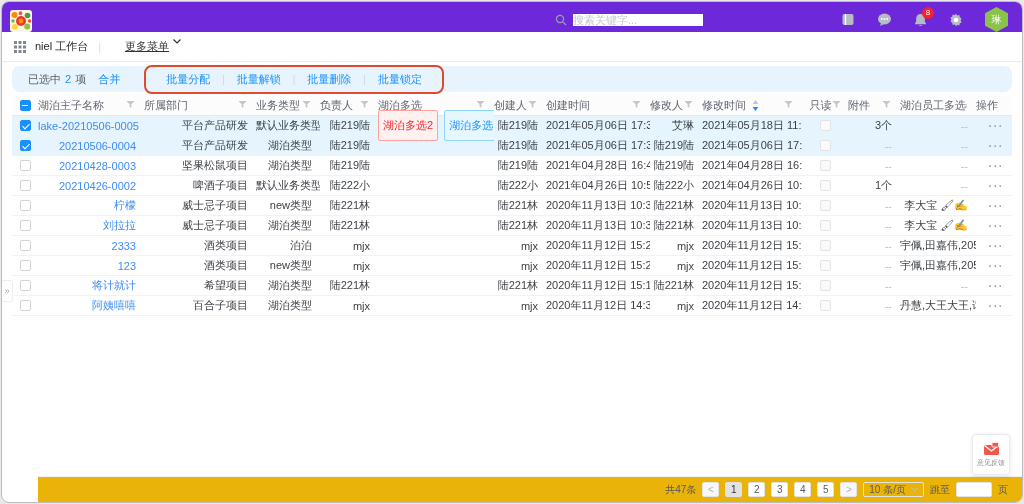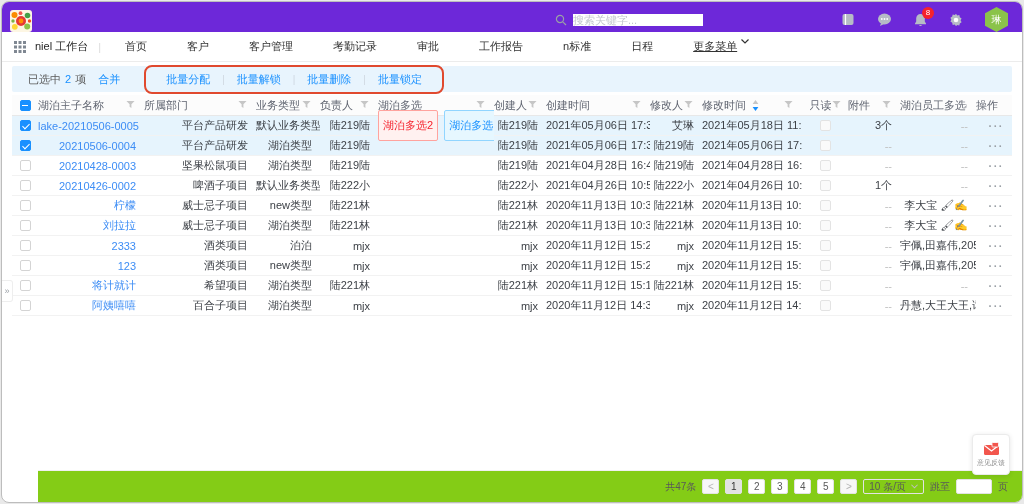--- a/index.html
+++ b/index.html
@@ -25,21 +25,21 @@
 
   
   .navbar { height:30px; display:flex; align-items:center; padding:0 12px; font-size:11px;
             color:#333; border-bottom:1px solid #ececec; background:#fff; }
   .workspace { font-weight:normal; color:#262626; margin:0 10px 0 9px; white-space:nowrap; }
   .nav-divider { color:#dcdcdc; margin-right:4px; }
   .nav-item { padding:0 20px; white-space:nowrap; cursor:pointer; }
   .nav-more { display:flex; align-items:flex-start; gap:4px; padding:0 6px 0 20px; cursor:pointer; white-space:nowrap;text-decoration:underline; }
 
   
-  .toolbar { margin:4px 10px 0; height:26px; background:#e8f4fd; border-radius:2px; position:relative;
+  .toolbar { margin:4px 10px 0; height:26px; background:#e8f4fd; border-radius:8px; position:relative;
              display:flex; align-items:center; font-size:11px; color:#595959; padding:0 16px; }
   .sel-count { color:#1890ff; margin:0 4px; }
   .blue-link { color:#1890ff; cursor:pointer; text-decoration:none; white-space:nowrap; }
   .merge { margin-left:12px; }
   .batch-group { display:flex; align-items:center; margin-left:28px; position:relative; padding:0 6px; }
   .annotation-box { position:absolute; left:-4px; right:-4px; top:-7px; bottom:-7px; z-index:2;
                     border:2px solid #e0492e; border-radius:8px; pointer-events:none; }
   .batch-item { margin:0 12px; }
   .batch-sep { color:#cfd8e0; font-size:10px; }
 
@@ -67,21 +67,21 @@
   .checkbox.indet { background:#1890ff; border-color:#1890ff; }
   .checkbox.indet::after { content:""; position:absolute; left:1.5px; top:4px; width:6px; height:1.5px; background:#fff; }
   .checkbox.readonly { border-color:#e3e3e3; background:#fafafa; cursor:default; }
   .tag { display:inline-block; border-radius:2px; font-size:11px; line-height:13px; padding:8px 4px;
          margin-right:6px; vertical-align:middle; }
   .tag.red { color:#f5222d; border:1px solid #ffa39e; background:#fff1f0; }
   .tag.blue { color:#1890ff; border:1px solid #91d5ff; background:#e6f7ff; }
   .sort-carets { display:inline-flex; flex-direction:column; margin-left:3px; line-height:0; }
 
   
-  .pagebar { position:absolute; left:0; right:0; bottom:0; height:32px; background:#84cc16;
+  .pagebar { position:absolute; left:0; right:0; bottom:0; height:26px; background:#eab308;
              border-top:1px solid #f0f0f0; display:flex; align-items:center; justify-content:flex-end;
              gap:6px; padding-right:14px; font-size:10px; color:#595959;margin-left:36px; }
   .page-btn { min-width:17px; height:15px; line-height:13px; text-align:center; border:1px solid #e3e3e3;
               border-radius:2px; background:#fff; padding:0 3px; cursor:pointer; color:#595959; }
   .page-btn.current { background:#e2e2e2; border-color:#e2e2e2; color:#333; }
   .page-btn.arrow { color:#b3b3b3; background:#f7f7f7; }
   .size-select { display:flex; align-items:center; gap:5px; border:1px solid #e3e3e3; border-radius:2px;
                  height:15px; padding:0 5px; cursor:pointer; }
   .jump-input { width:36px; height:15px; border:1px solid #e3e3e3; border-radius:2px; outline:none; }
 
@@ -165,30 +165,20 @@
             <rect x="4.5" y="4.5" width="3" height="3"></rect>
             <rect x="9" y="4.5" width="3" height="3"></rect>
             <rect x="0" y="9" width="3" height="3"></rect>
             <rect x="4.5" y="9" width="3" height="3"></rect>
             <rect x="9" y="9" width="3" height="3"></rect>
           </g>
         </svg>
     </span>
     <span class="workspace">niel 工作台</span>
     <span class="nav-divider">|</span>
-    <span id="nav-items" style="display:flex;align-items:center;">
-        <span class="nav-item">首页</span>
-        <span class="nav-item">客户</span>
-        <span class="nav-item">客户管理</span>
-        <span class="nav-item">考勤记录</span>
-        <span class="nav-item">审批</span>
-        <span class="nav-item">工作报告</span>
-        <span class="nav-item">n标准</span>
-        <span class="nav-item">日程</span>
-      </span>
     <span class="nav-more">
       <span>更多菜单</span>
       <svg width="8" height="5" viewBox="0 0 8 5">
           <path d="M0.5 0.5l3.5 3.5 3.5-3.5" fill="none" stroke="#333" stroke-width="1.2"></path>
         </svg>
     </span>
   </div>
 
   <div class="toolbar">
     <span>

